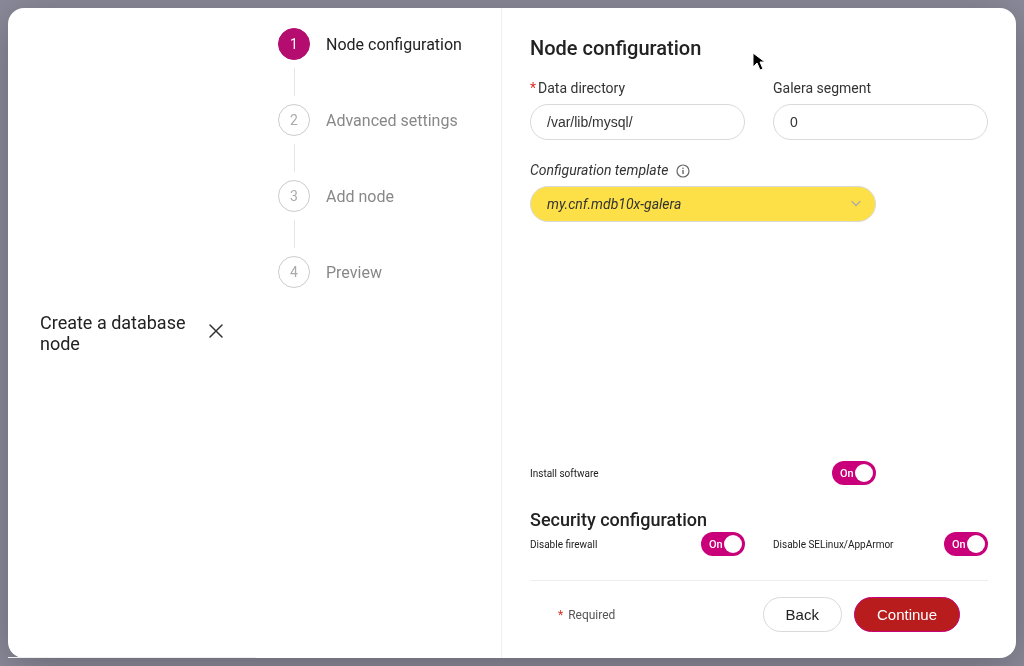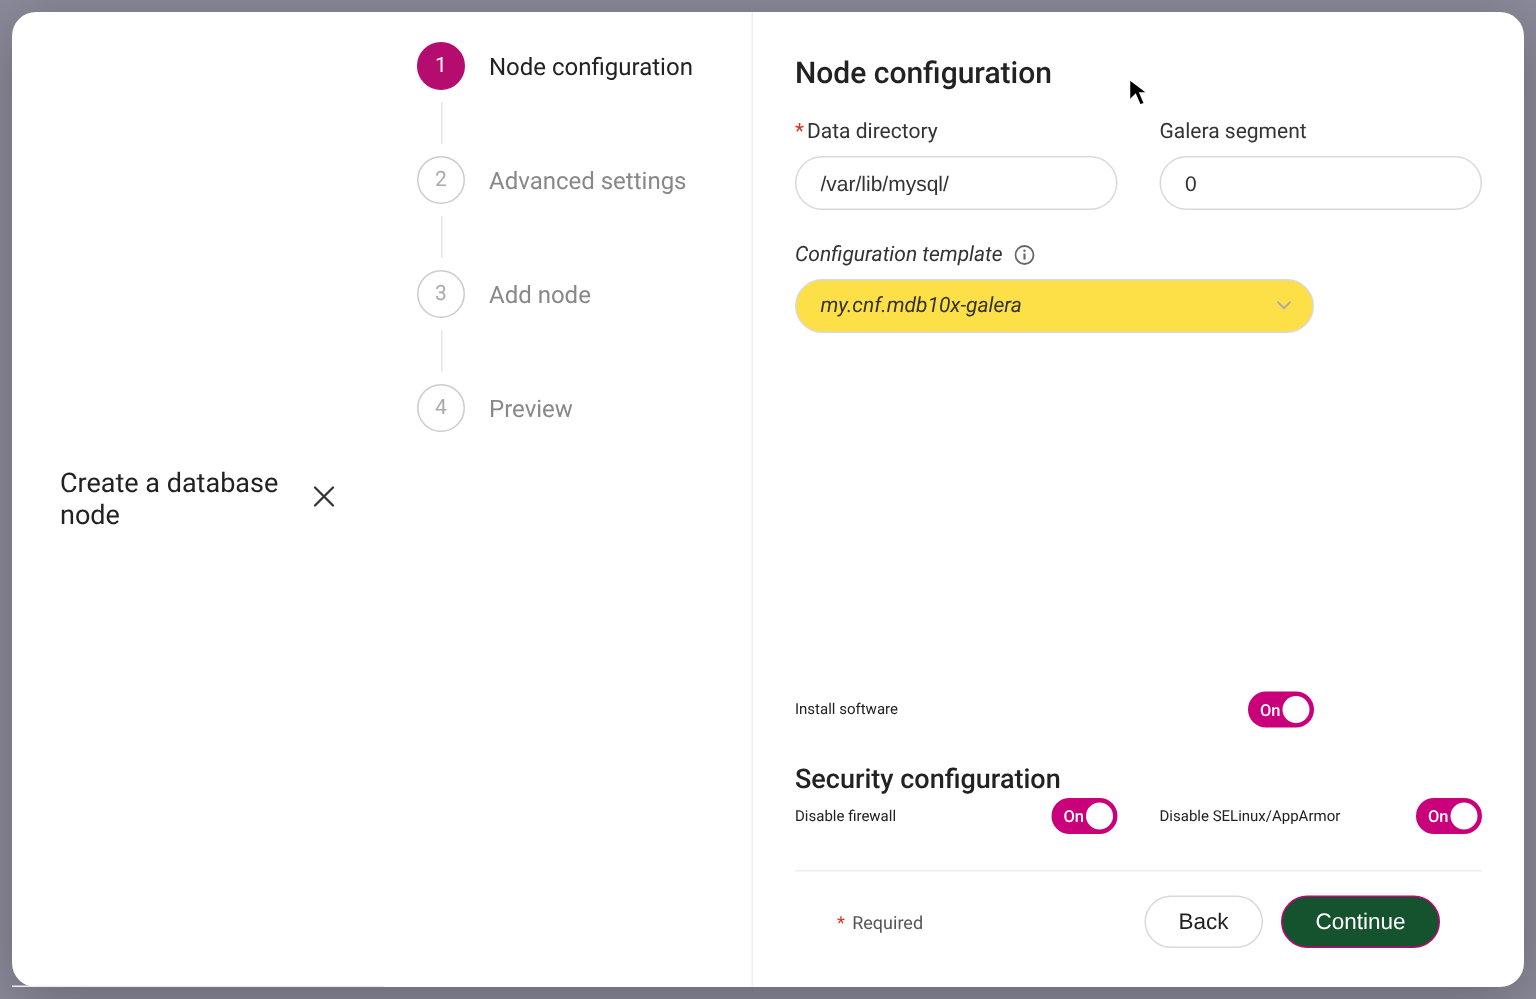--- a/index.html
+++ b/index.html
@@ -237,21 +237,21 @@
       cursor: pointer;
       border: 1px solid transparent;
       text-align: right;
     }
     .btn-back {
       background: #fff;
       border: 1px solid #d9d9d9;
       color: #222;
     }
     .btn-continue {
-      background: #14532d;
+      background: #b91c1c;
       color: #fff;
       border: 1px solid #c9007a;
     }
     .cursor {
       position: absolute;
       top: 52px;
       left: 752px;
       pointer-events: none;
     }
   </style>

